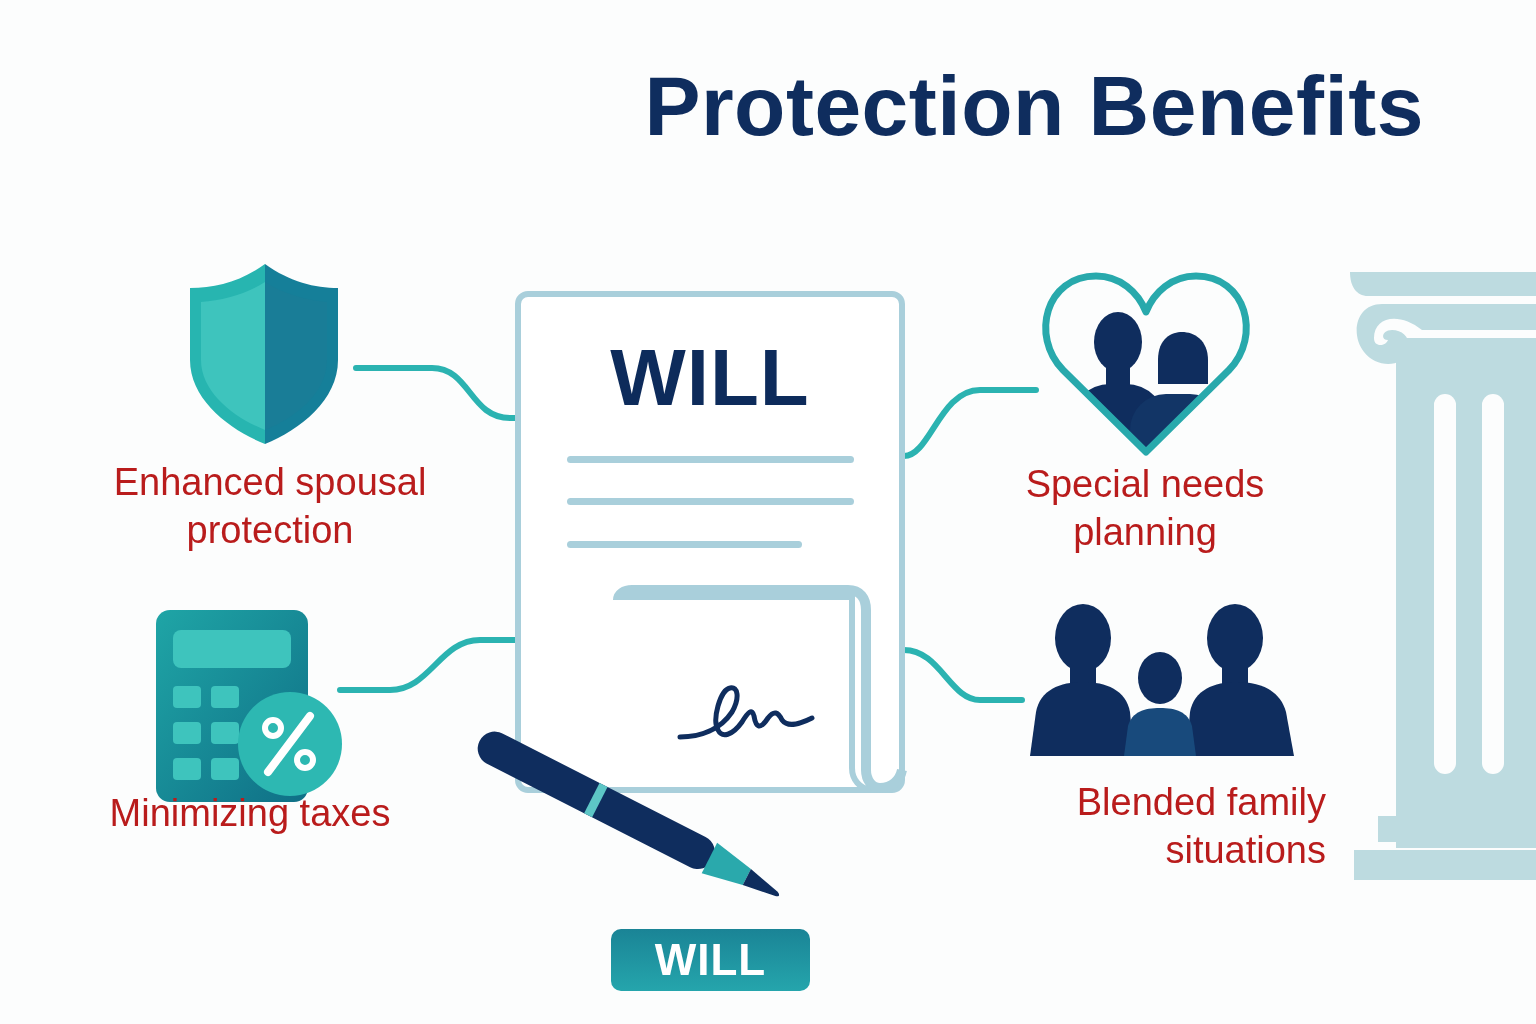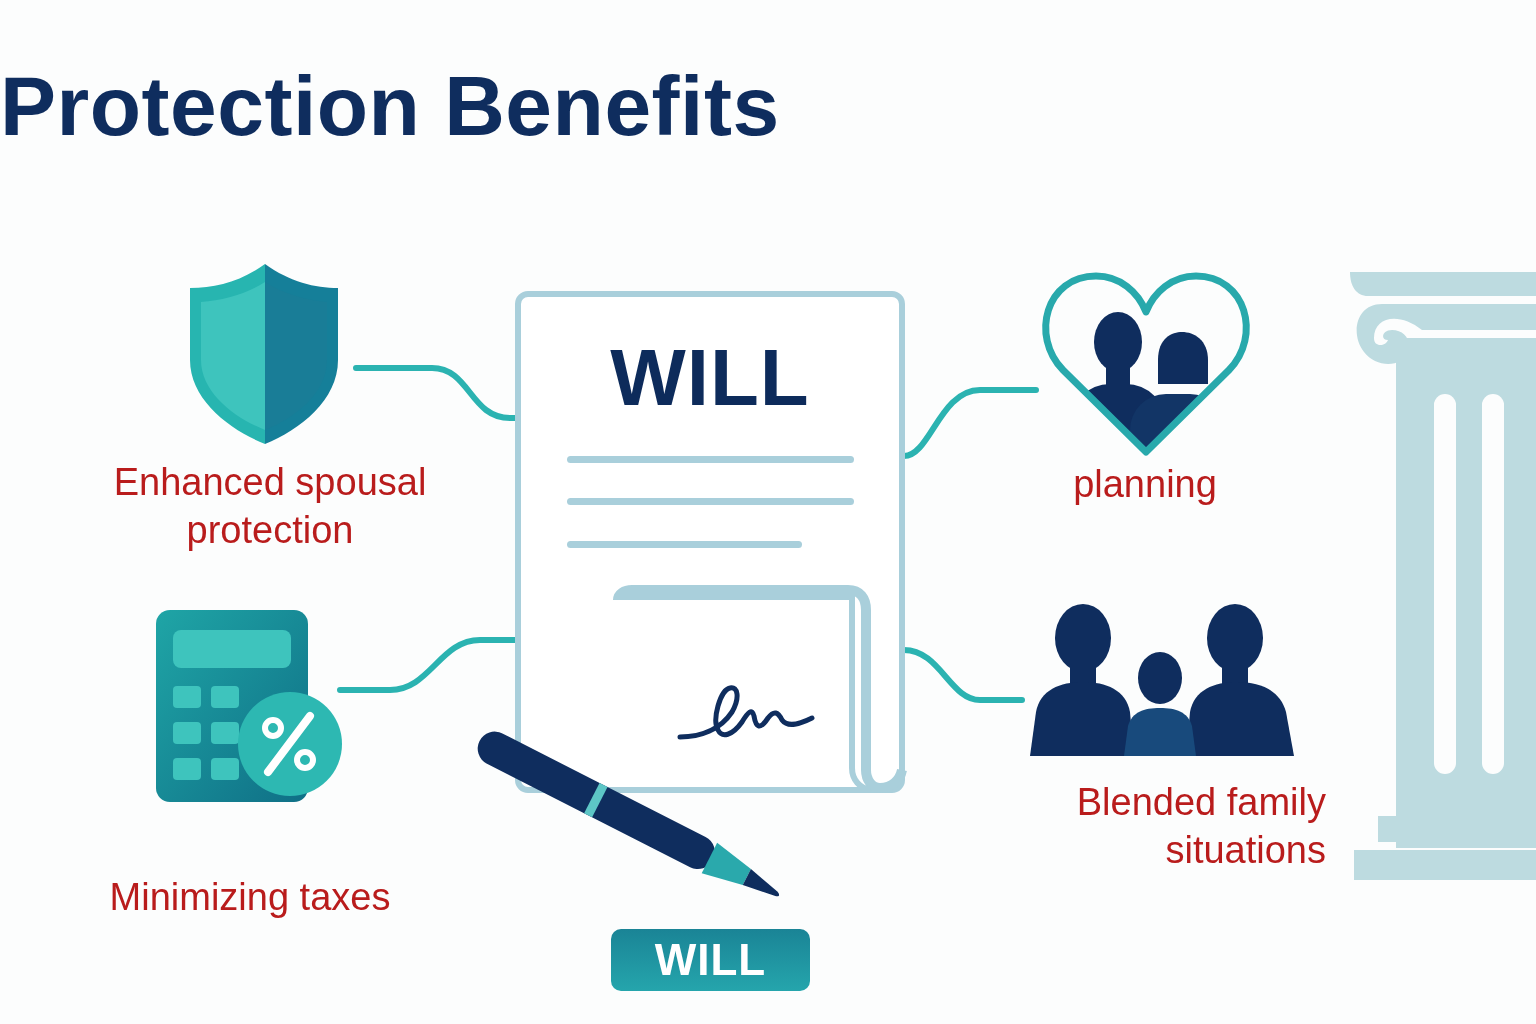--- a/index.html
+++ b/index.html
@@ -4,21 +4,21 @@
   <style>
     html, body { margin: 0; padding: 0; }
     body {
       width: 1536px; height: 1024px; overflow: hidden;
       background: #fcfdfd; position: relative;
       font-family: "Liberation Sans", "DejaVu Sans", sans-serif;
       color: #0d2b5b;
     }
     .abs { position: absolute; }
     .title {
-      left: 0; top: 58px; width: 1424px; text-align: left;
+      left: 0; top: 58px; width: 1424px; text-align: right;
       font-size: 84px; font-weight: 700; line-height: 96px;
       color: #0f2d5e; letter-spacing: 0.5px;
     }
     .title span { display: block; }
     .label {
       font-size: 38px; line-height: 48px; text-align: center;
       color: #b91c1c; font-weight: 400;
     }
     .label span { display: block; }
     svg { position: absolute; left: 0; top: 0; }
@@ -140,25 +140,26 @@
   <span>Protection Benefits</span>
 </div>
 
 <div class="abs doc-title">WILL</div>
 
 <div class="abs label" style="left:70px; top:458px; width:400px;">
   <span>Enhanced spousal</span>
   <span>protection</span>
 </div>
 
-<div class="abs label" style="left:60px; top:873px; width:380px;">
+<div class="abs label" style="left:60px; top:789px; width:380px;">
   <span>Minimizing taxes</span>
 </div>
 
 <div class="abs label" style="left:990px; top:460px; width:310px;">
+  <span>Special needs</span>
   <span>planning</span>
 </div>
 
 <div class="abs label" style="left:1010px; top:778px; width:316px;text-align:right;">
   <span>Blended family</span>
   <span>situations</span>
 </div>
 
 <div class="abs badge">WILL</div>
 

